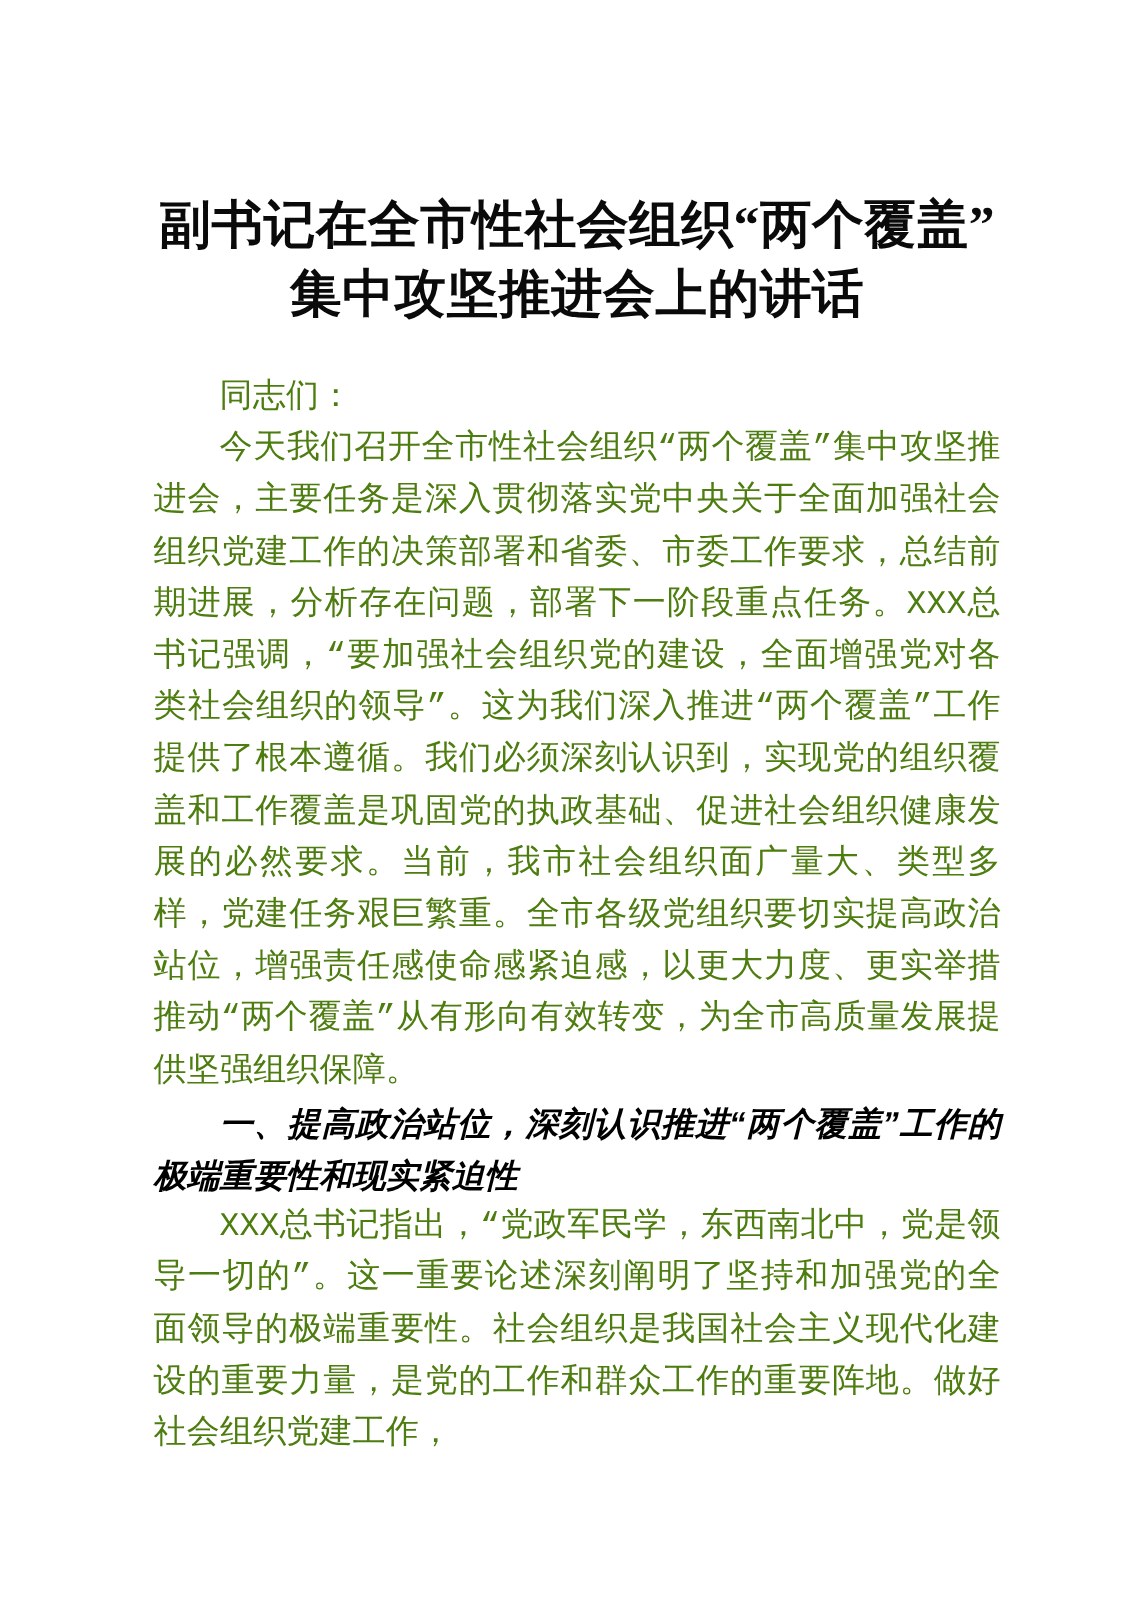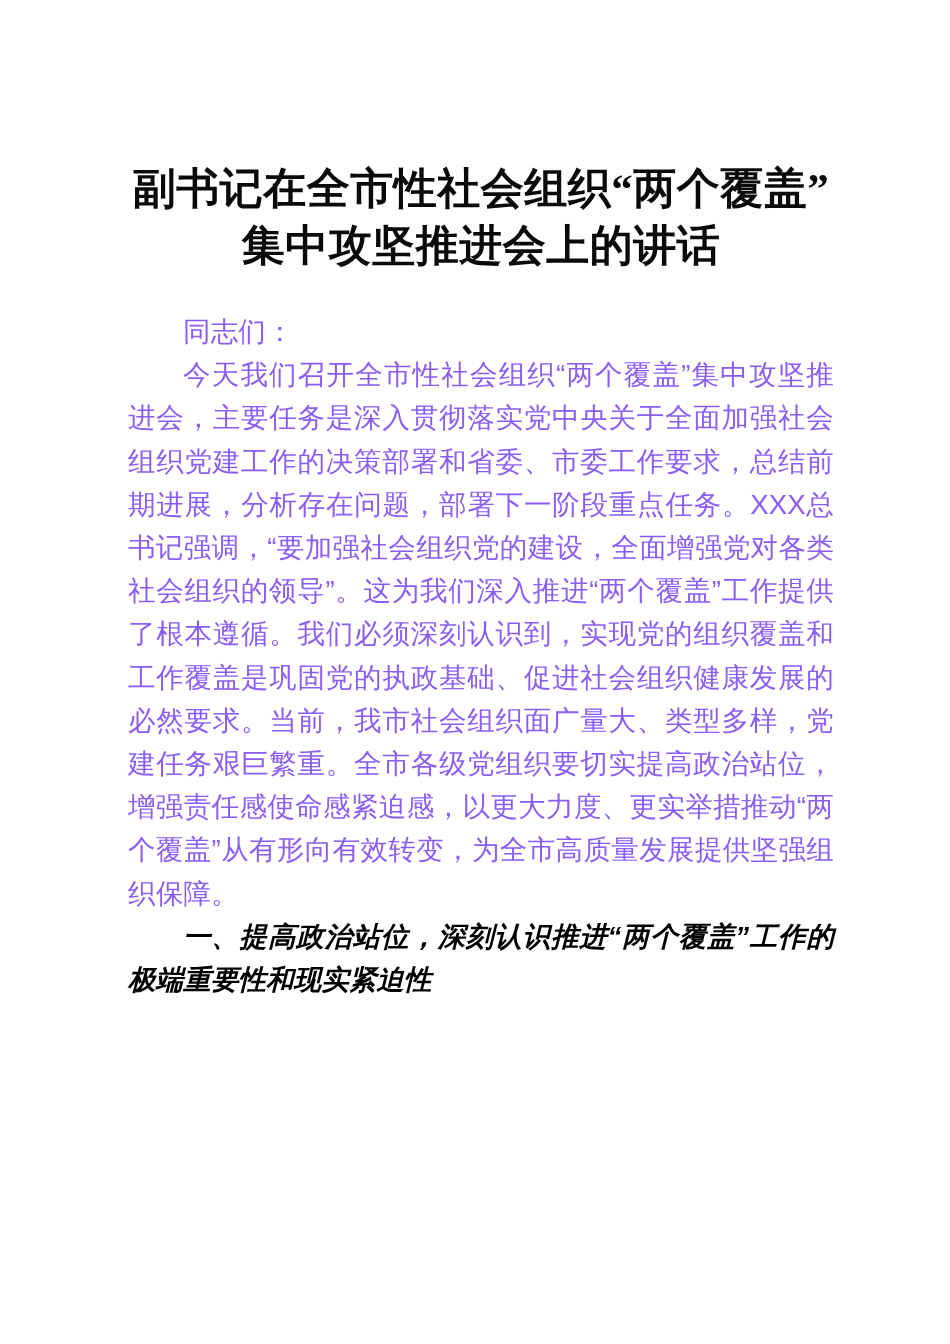--- a/index.html
+++ b/index.html
@@ -40,27 +40,27 @@
     letter-spacing: 0.5px;
     color: #0a0a0a;
     white-space: pre-line;
   }
   .body-block {
     margin-top: 36px;
   }
   p.para {
     margin: 0;
     padding: 0;
-    font-family: Liberation Sans, sans-serif;
+    font-family: Liberation Mono, monospace;
     font-size: 27.5px;
     line-height: 43.2px;
     text-align: justify;
     text-justify: inter-character;
     text-indent: 2em;
-    color: #8b5cf6;
+    color: #4d7c0f;
     letter-spacing: 0.15px;
     word-break: break-all;
   }
   p.para.no-indent {
     text-indent: 2em;
   }
   h2.section-heading {
     margin: 0;
     padding: 0;
     font-family: "Liberation Sans", "DejaVu Sans", sans-serif;
@@ -86,16 +86,17 @@
 集中攻坚推进会上的讲话</h1>
 
     <div class="body-block">
 
       <p class="para no-indent">同志们：</p>
 
       <p class="para">今天我们召开全市性社会组织“两个覆盖”集中攻坚推进会，主要任务是深入贯彻落实党中央关于全面加强社会组织党建工作的决策部署和省委、市委工作要求，总结前期进展，分析存在问题，部署下一阶段重点任务。XXX总书记强调，“要加强社会组织党的建设，全面增强党对各类社会组织的领导”。这为我们深入推进“两个覆盖”工作提供了根本遵循。我们必须深刻认识到，实现党的组织覆盖和工作覆盖是巩固党的执政基础、促进社会组织健康发展的必然要求。当前，我市社会组织面广量大、类型多样，党建任务艰巨繁重。全市各级党组织要切实提高政治站位，增强责任感使命感紧迫感，以更大力度、更实举措推动“两个覆盖”从有形向有效转变，为全市高质量发展提供坚强组织保障。</p>
 
       <h2 class="section-heading">一、提高政治站位，深刻认识推进“两个覆盖”工作的极端重要性和现实紧迫性</h2>
 
+      <p class="para">XXX总书记指出，“党政军民学，东西南北中，党是领导一切的”。这一重要论述深刻阐明了坚持和加强党的全面领导的极端重要性。社会组织是我国社会主义现代化建设的重要力量，是党的工作和群众工作的重要阵地。做好社会组织党建工作，</p>
 
     </div>
   </div>
 </div>
 
 </body></html>

